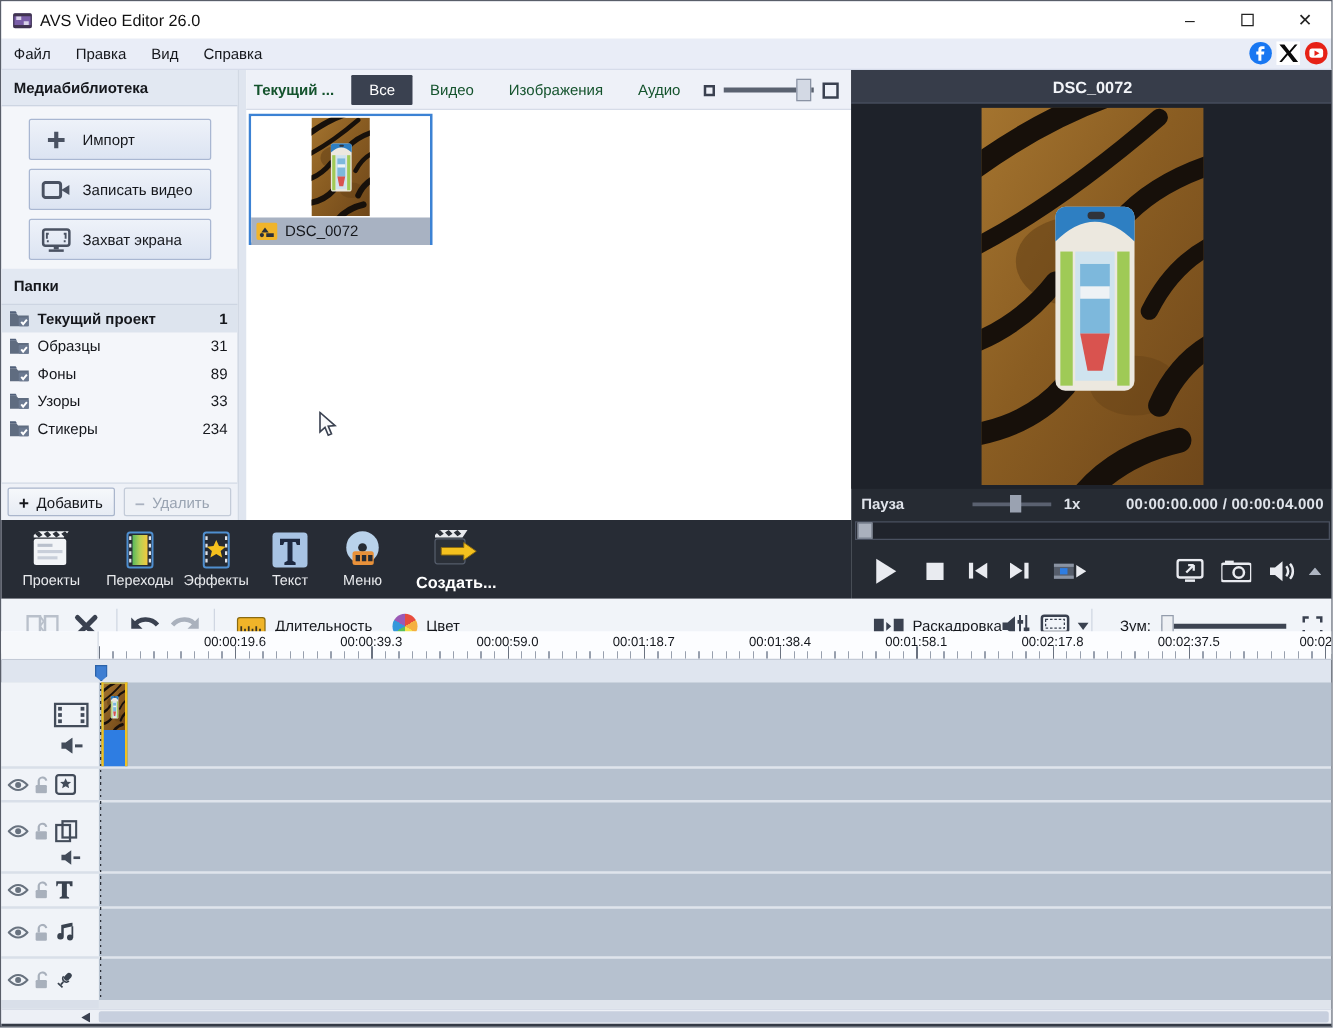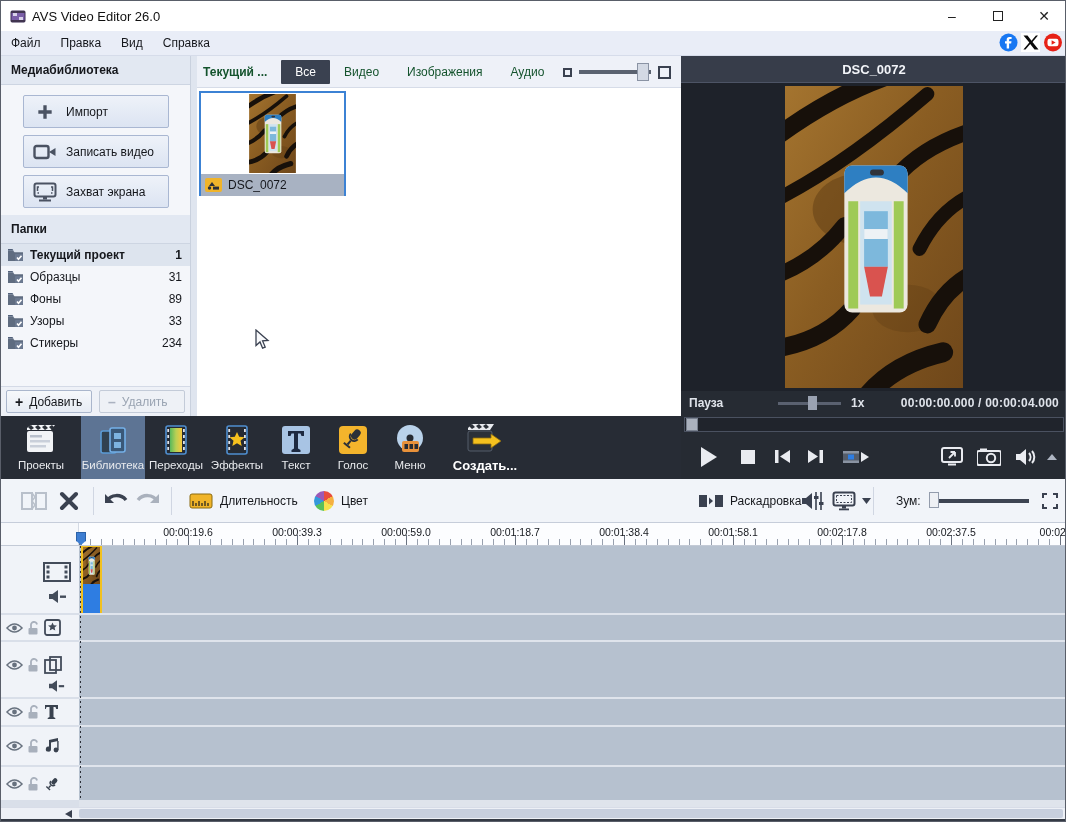--- a/index.html
+++ b/index.html
@@ -100,21 +100,21 @@
   .tlt { position:absolute; top:0; height:44px; display:flex; align-items:center; }
   .tlt-label { font-size:12px; color:#15171c; margin-left:7px; }
   .tlt-sep { position:absolute; top:8px; width:1px; height:28px; background:#d0d6e2; }
   .color-wheel { width:20px; height:20px; border-radius:50%;
                  background:conic-gradient(#e84c3d 0 60deg,#f5b041 60deg 120deg,#f4e34d 120deg 180deg,
                  #58c05c 180deg 240deg,#3498db 240deg 300deg,#9b59b6 300deg 360deg); }
   .zoom-track { position:relative; width:100px; height:4px; background:#3d4452; }
   .zoom-handle { position:absolute; left:0; top:-7px; width:10px; height:16px; background:#eef0f4; border:1px solid #939cac; }
 
   
-  .tl-ruler { position:absolute; left:0; top:522px; width:1066px; height:23px; background:#fcfdff;
+  .tl-ruler { position:absolute; left:0; top:504px; width:1066px; height:23px; background:#fcfdff;
               border-bottom:1px solid #c3cad6; overflow:hidden;text-decoration:underline; }
   .tl-corner { position:absolute; left:0; top:0; width:78px; height:23px; background:#f6f8fb; border-right:1px solid #d4dae4; }
   .ruler-label { position:absolute; top:3px; width:84px; margin-left:-42px; text-align:center;
                  font-size:10.5px; color:#15181e; }
   .ruler-ticks { position:absolute; left:78px; right:0; bottom:0; height:6px;
                  background:repeating-linear-gradient(90deg,#98a0ae 0 1px,transparent 1px 10.9px); }
   .ruler-major { position:absolute; left:78px; right:0; bottom:0; height:10px;
                  background:repeating-linear-gradient(90deg,#6a7280 0 1px,transparent 1px 109px); }
   .playhead { position:absolute; left:75px; top:531px; width:10px; height:13px; background:#3e7ed2; border:1px solid #2b62a8;
               clip-path:polygon(0 0,100% 0,100% 68%,50% 100%,0 68%); z-index:6; }
@@ -442,29 +442,20 @@
       <svg width="34" height="32" viewBox="0 0 34 32">
         <path d="M3 4l4-3h24l-4 5H3z" fill="#f2f4f7"></path>
         <path d="M7 1l3 3-3 2-3-3zM14 1l3 3-3 2-3-3zM21 1l3 3-3 2-3-3zM28 1l3 3-3 2-3-3z" fill="#2b3038"></path>
         <rect x="3" y="7" width="26" height="21" rx="2" fill="#f2f4f7"></rect>
         <rect x="6" y="11" width="12" height="2.5" fill="#b9c0cc"></rect>
           <rect x="6" y="16" width="20" height="2.5" fill="#c9cfda"></rect>
           <rect x="6" y="21" width="16" height="2.5" fill="#c9cfda"></rect>
       </svg>
       <span class="tb-label">Проекты</span>
     </div>
-    <div class="tb-item sel" style="width:64px">
-      <svg width="32" height="32" viewBox="0 0 32 32">
-        <rect x="4" y="7" width="15" height="22" rx="2" fill="#31414f" stroke="#5b9bd5" stroke-width="1.6"></rect>
-        <rect x="13" y="4" width="15" height="24" rx="2" fill="#3a5878" stroke="#74b0e8" stroke-width="1.6"></rect>
-        <rect x="17" y="9" width="7" height="6" fill="#7db3e0"></rect>
-          <rect x="17" y="18" width="7" height="6" fill="#7db3e0"></rect>
-      </svg>
-      <span class="tb-label">Библиотека</span>
-    </div>
     <div class="tb-item" style="width:62px">
       <svg width="30" height="32" viewBox="0 0 30 32">
         <rect x="5" y="2" width="20" height="28" rx="2" fill="#262b33" stroke="#4f8fd0" stroke-width="1.6"></rect>
         <rect x="9" y="4" width="12" height="24" fill="url(#transgrad)"></rect>
         <g fill="#dfe3ea">
             <rect x="6.3" y="5" width="1.8" height="3"></rect>
             <rect x="6.3" y="11" width="1.8" height="3"></rect>
             <rect x="6.3" y="17" width="1.8" height="3"></rect>
             <rect x="6.3" y="23" width="1.8" height="3"></rect>
             <rect x="22" y="5" width="1.8" height="3"></rect>
@@ -492,32 +483,20 @@
       </svg>
       <span class="tb-label">Эффекты</span>
     </div>
     <div class="tb-item" style="width:58px">
       <svg width="32" height="32" viewBox="0 0 32 32">
         <rect x="2" y="2" width="28" height="28" rx="3" fill="#a8c4e4"></rect>
         <path d="M8 7h16v5h-2.5l-1-2.5H18v15l2.5 1.5v2h-9v-2l2.5-1.5v-15h-2.5L10.5 12H8z" fill="#1d2940"></path>
       </svg>
       <span class="tb-label">Текст</span>
     </div>
-    <div class="tb-item" style="width:56px">
-      <svg width="32" height="32" viewBox="0 0 32 32">
-        <rect x="2" y="2" width="28" height="28" rx="4" fill="#f3b42c"></rect>
-        <g transform="rotate(40 16 14)" fill="#2b3038">
-          <rect x="12.5" y="4" width="7" height="11" rx="3.5"></rect>
-          <path d="M10.5 12a5.5 5.5 0 0011 0h-2a3.5 3.5 0 01-7 0z"></path>
-          <rect x="15" y="17.5" width="2" height="5"></rect>
-            <rect x="12" y="22.5" width="8" height="2"></rect>
-        </g>
-      </svg>
-      <span class="tb-label">Голос</span>
-    </div>
     <div class="tb-item" style="width:58px">
       <svg width="32" height="32" viewBox="0 0 32 32">
         <circle cx="16" cy="14" r="13" fill="#b9d2ea"></circle>
           <circle cx="16" cy="14" r="3.5" fill="#262b33"></circle>
         <rect x="8" y="17" width="17" height="11" rx="2" fill="#e8913a"></rect>
         <g fill="#262b33">
             <rect x="10.5" y="20" width="3.5" height="5"></rect>
             <rect x="15.5" y="20" width="3.5" height="5"></rect>
             <rect x="20.5" y="20" width="3.5" height="5"></rect>
           </g>

